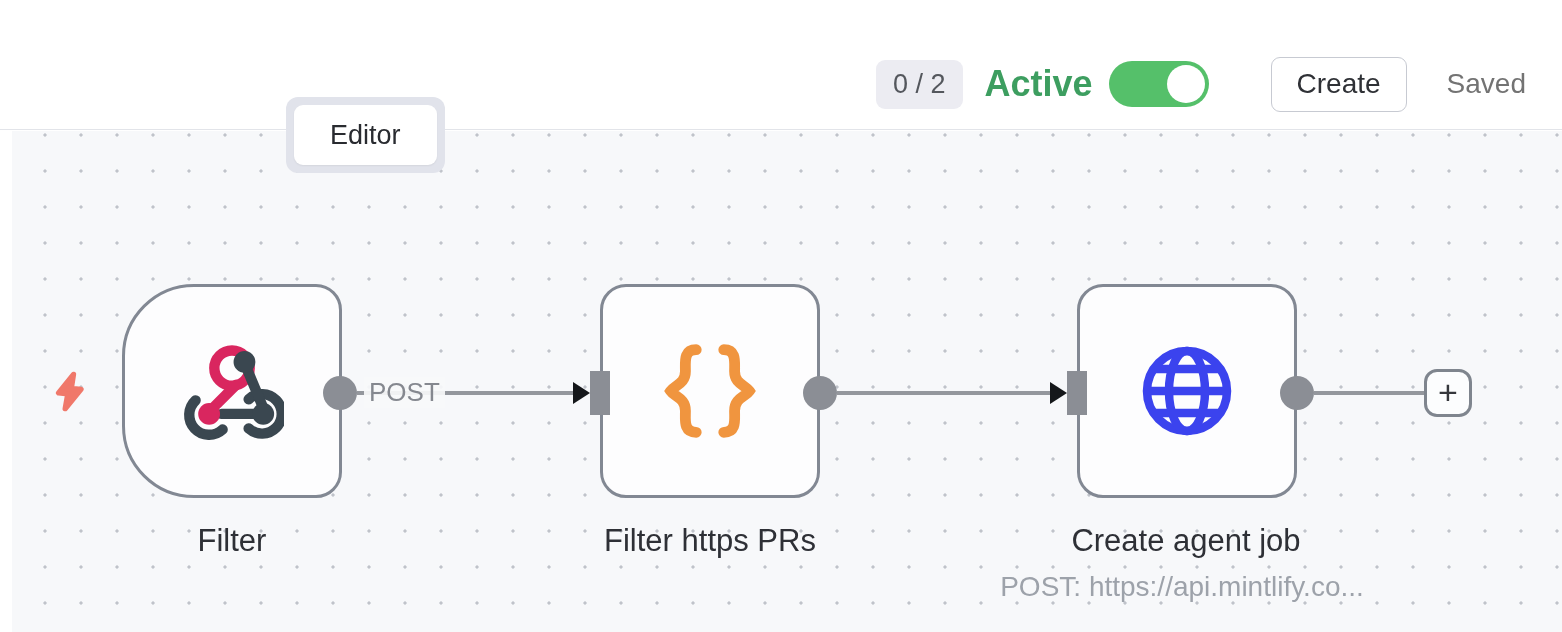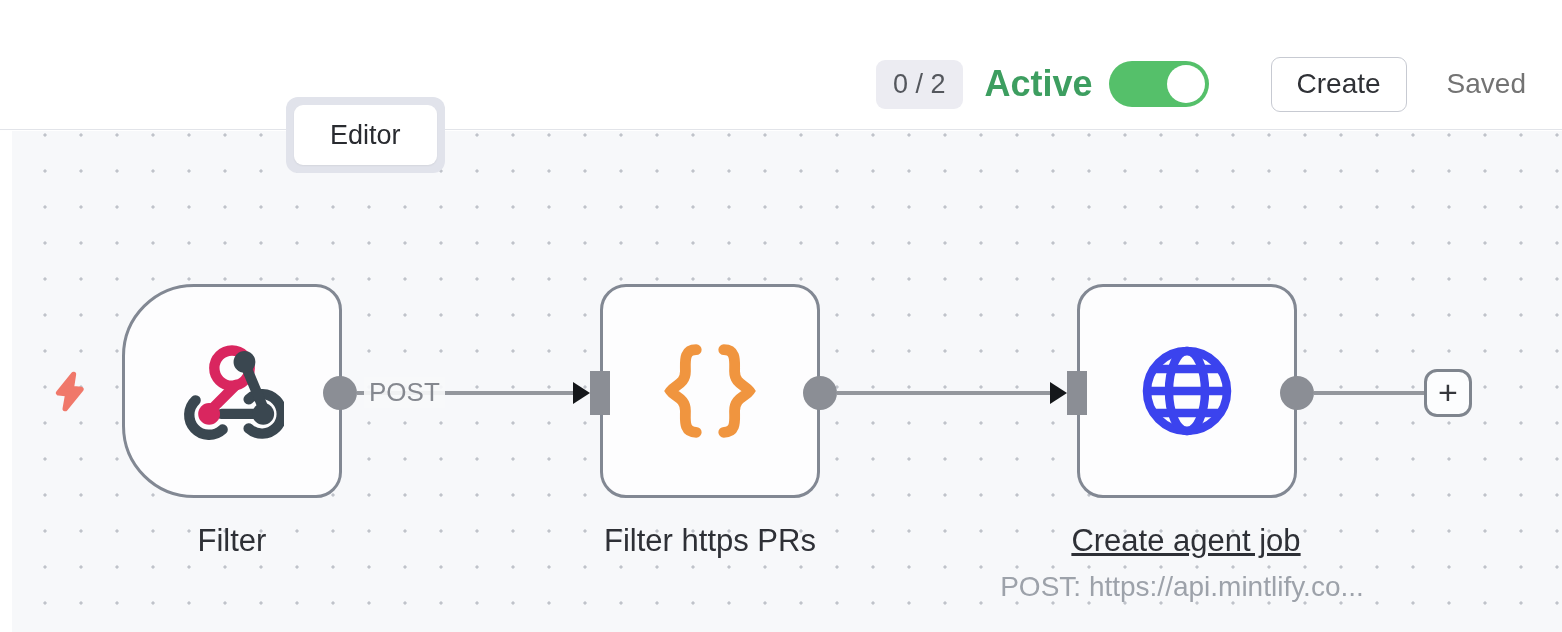--- a/index.html
+++ b/index.html
@@ -148,17 +148,17 @@
         </g>
       </svg>
     </div>
     <div class="out-port" style="left:1268px;"></div>
 
     <div class="conn-line" style="left:1302px; width:110px;"></div>
     <div class="plus-btn">+</div>
 
     <div class="node-title" style="left:70px; width:300px; top:392px;">Filter</div>
     <div class="node-title" style="left:548px; width:300px; top:392px;">Filter https PRs</div>
-    <div class="node-title" style="left:1024px; width:300px; top:392px;text-decoration:underline;">Create agent job</div>
+    <div class="node-title" style="left:1024px; width:300px; top:392px;">Create agent job</div>
     <div class="node-subtitle" style="left:960px; width:420px; top:440px;">POST: https://api.mintlify.co...</div>
   </div>
 
 </div>
 
 </body></html>

